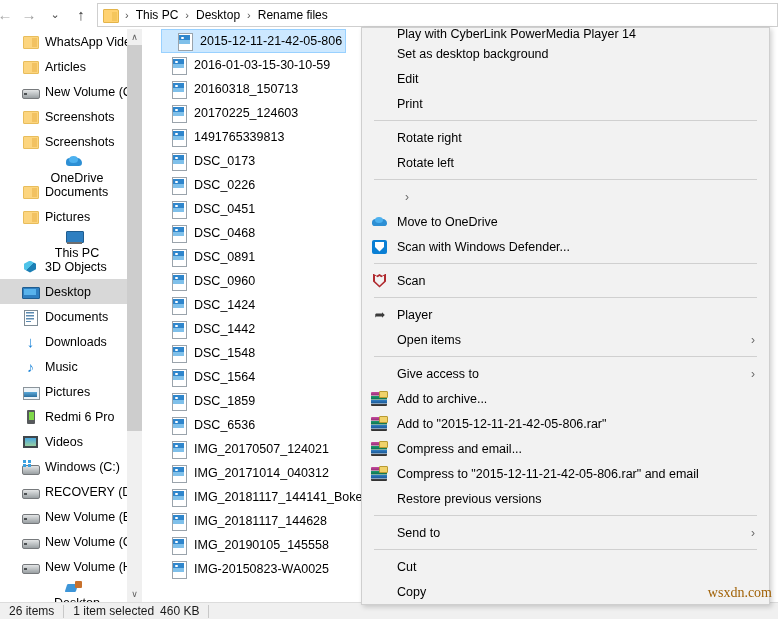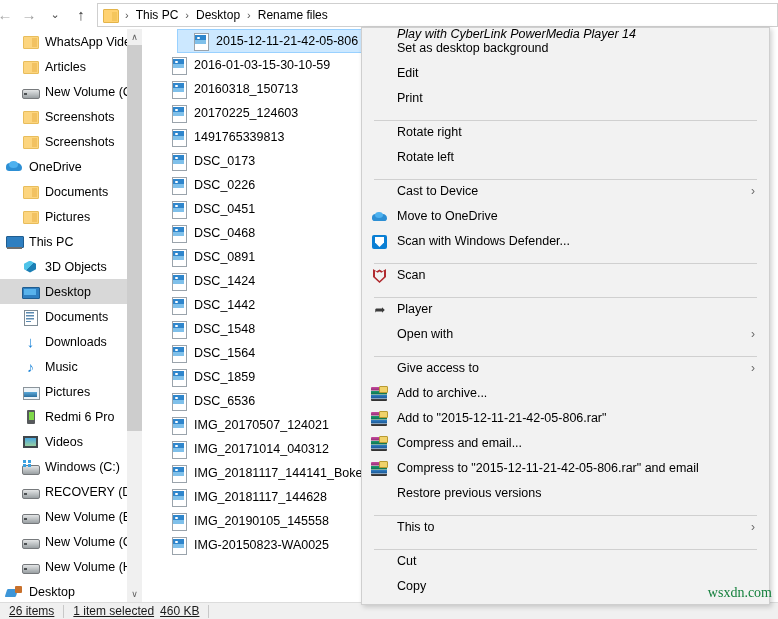--- a/index.html
+++ b/index.html
@@ -62,21 +62,21 @@
   
   .sidebar {
     position: absolute; left: 0; top: 0; width: 142px; height: 573px;
     background: #ffffff; overflow: hidden;
   }
   .side-item {
     height: 25px; display: flex; align-items: center;
     padding-left: 10px; font-size: 12.5px; white-space: nowrap;
   }
   .side-item.indent1 { padding-left: 22px; }
-  .side-item.root { padding-left: 6px; }
+  .side-item.root { padding-left: 6px; flex-direction: column; }
   .side-item.selected { background: #d8d8d8; }
   .side-label { margin-left: 6px; }
   .pin {
     margin-left: 5px; color: #6f6f6f; font-size: 10px;
     transform: rotate(40deg); display: inline-block;
   }
 
   
   .ic { width: 17px; height: 16px; position: relative; flex: 0 0 17px; }
   .ic-folder:before {
@@ -217,21 +217,21 @@
     position: absolute; left: 157px; top: 0; width: 621px; height: 573px;
     background: #ffffff; overflow: hidden;
   }
   .file-row {
     height: 24px; display: flex; align-items: center;
     padding-left: 14px; font-size: 12.5px; white-space: nowrap;
     width: 190px;
   }
   .file-row.selected {
     background: #cce8ff; border: 1px solid #99d1ff;
-    height: 24px; width: 185px; margin-left: 20px; padding-left: 15px;
+    height: 24px; width: 185px; margin-left: 4px; padding-left: 15px;
   }
   .img-icon {
     width: 16px; height: 16px; position: relative; flex: 0 0 16px;
     margin-right: 7px;
   }
   .img-icon:before {
     content: ""; position: absolute; left: 1px; top: 0px;
     width: 13px; height: 16px; background: #ffffff;
     border: 1px solid #9aa3ab;
   }
@@ -249,21 +249,21 @@
   .ctxmenu {
     position: absolute; left: 361px; top: -2px;
     width: 409px;
     background: #f2f2f2;
     border: 1px solid #cfcfcf;
     box-shadow: 2px 2px 5px rgba(0,0,0,.18);
     padding: 1px 0 0 0;
     z-index: 50;
   }
   .mi {
-    height: 25px; display: flex; align-items: flex-start;
+    height: 25px; display: flex; align-items: center;
     padding-left: 8px; padding-right: 14px;
     font-size: 12.5px; color: #000; white-space: nowrap;
     position: relative;
   }
   .mi-icon { width: 20px; height: 16px; flex: 0 0 20px; position: relative; margin-right: 7px; }
   .mi-label { flex: 1; }
   .mi-arrow {
     color: #6a6a6a; font-size: 12px; margin-left: 8px;
     font-weight: 300;
   }
@@ -317,26 +317,26 @@
     width: 7px; height: 5px; background: #f0d26a; border-radius: 1px;
     border: 1px solid #b89a32;
   }
 
   
   .statusbar {
     position: absolute; left: 0; bottom: 0; width: 778px; height: 17px;
     background: #f0f0f0; border-top: 1px solid #dcdcdc;
     display: flex; align-items: center; font-size: 12px; color: #1a1a1a;
   }
-  .sb-cell { padding: 0 9px; display: flex; align-items: center; height: 17px; text-decoration: underline; }
+  .sb-cell { padding: 0 9px; display: flex; align-items: center; height: 17px; }
   .sb-div { width: 1px; height: 13px; background: #c8c8c8; }
   .watermark {
     position: absolute; right: 6px; bottom: 18px;
     font-family: "Liberation Serif", serif;
-    font-size: 14px; color: #15803d; z-index: 60;
+    font-size: 14px; color: #a16207; z-index: 60;
   }
 </style>
 </head>
 <body>
 
 <div id="root">
 
   <div class="navbar">
     <div class="nav-btn back">←</div>
     <div class="nav-btn fwd">→</div>
@@ -517,20 +517,26 @@
           <div class="file-row">
             <span class="img-icon">
               <span class="img-dot"></span>
             </span>
             <span>DSC_0891</span>
           </div>
           <div class="file-row">
             <span class="img-icon">
               <span class="img-dot"></span>
             </span>
+            <span>DSC_0960</span>
+          </div>
+          <div class="file-row">
+            <span class="img-icon">
+              <span class="img-dot"></span>
+            </span>
             <span>DSC_1424</span>
           </div>
           <div class="file-row">
             <span class="img-icon">
               <span class="img-dot"></span>
             </span>
             <span>DSC_1442</span>
           </div>
           <div class="file-row">
             <span class="img-icon">
@@ -590,21 +596,21 @@
             <span class="img-icon">
               <span class="img-dot"></span>
             </span>
             <span>IMG-20150823-WA0025</span>
           </div>
         </div>
     </div>
 
     <div class="ctxmenu">
       <div id="ctx-items">
-          <div class="mi" style="height: 12px; overflow: hidden; align-items: flex-end; font-style: italic;">
+          <div class="mi" style="height: 12px; overflow: hidden; align-items: flex-end;">
             <span class="mi-icon "></span>
             <span class="mi-label">Play with CyberLink PowerMedia Player 14</span>
           </div>
           <div class="mi">
             <span class="mi-icon "></span>
             <span class="mi-label">Set as desktop background</span>
           </div>
           <div class="mi">
             <span class="mi-icon "></span>
             <span class="mi-label">Edit</span>
@@ -618,21 +624,20 @@
             <span class="mi-icon "></span>
             <span class="mi-label">Rotate right</span>
           </div>
           <div class="mi">
             <span class="mi-icon "></span>
             <span class="mi-label">Rotate left</span>
           </div>
           <div class="msep"></div>
           <div class="mi">
             <span class="mi-icon "></span>
-            <span class="mi-label">Cast to Device</span>
             <span class="mi-arrow">›</span>
           </div>
           <div class="mi">
             <span class="mi-icon mic-onedrive"></span>
             <span class="mi-label">Move to OneDrive</span>
           </div>
           <div class="mi">
             <span class="mi-icon mic-defender"></span>
             <span class="mi-label">Scan with Windows Defender...</span>
           </div>
@@ -641,21 +646,21 @@
             <span class="mi-icon mic-shield-red"></span>
             <span class="mi-label">Scan</span>
           </div>
           <div class="msep"></div>
           <div class="mi">
             <span class="mi-icon mic-share">➦</span>
             <span class="mi-label">Player</span>
           </div>
           <div class="mi">
             <span class="mi-icon "></span>
-            <span class="mi-label">Open with</span>
+            <span class="mi-label">Open items</span>
             <span class="mi-arrow">›</span>
           </div>
           <div class="msep"></div>
           <div class="mi">
             <span class="mi-icon "></span>
             <span class="mi-label">Give access to</span>
             <span class="mi-arrow">›</span>
           </div>
           <div class="mi">
             <span class="mi-icon mic-rar"></span>
@@ -673,21 +678,21 @@
             <span class="mi-icon mic-rar"></span>
             <span class="mi-label">Compress to "2015-12-11-21-42-05-806.rar" and email</span>
           </div>
           <div class="mi">
             <span class="mi-icon "></span>
             <span class="mi-label">Restore previous versions</span>
           </div>
           <div class="msep"></div>
           <div class="mi">
             <span class="mi-icon "></span>
-            <span class="mi-label">This to</span>
+            <span class="mi-label">Send to</span>
             <span class="mi-arrow">›</span>
           </div>
           <div class="msep"></div>
           <div class="mi">
             <span class="mi-icon "></span>
             <span class="mi-label">Cut</span>
           </div>
           <div class="mi">
             <span class="mi-icon "></span>
             <span class="mi-label">Copy</span>

